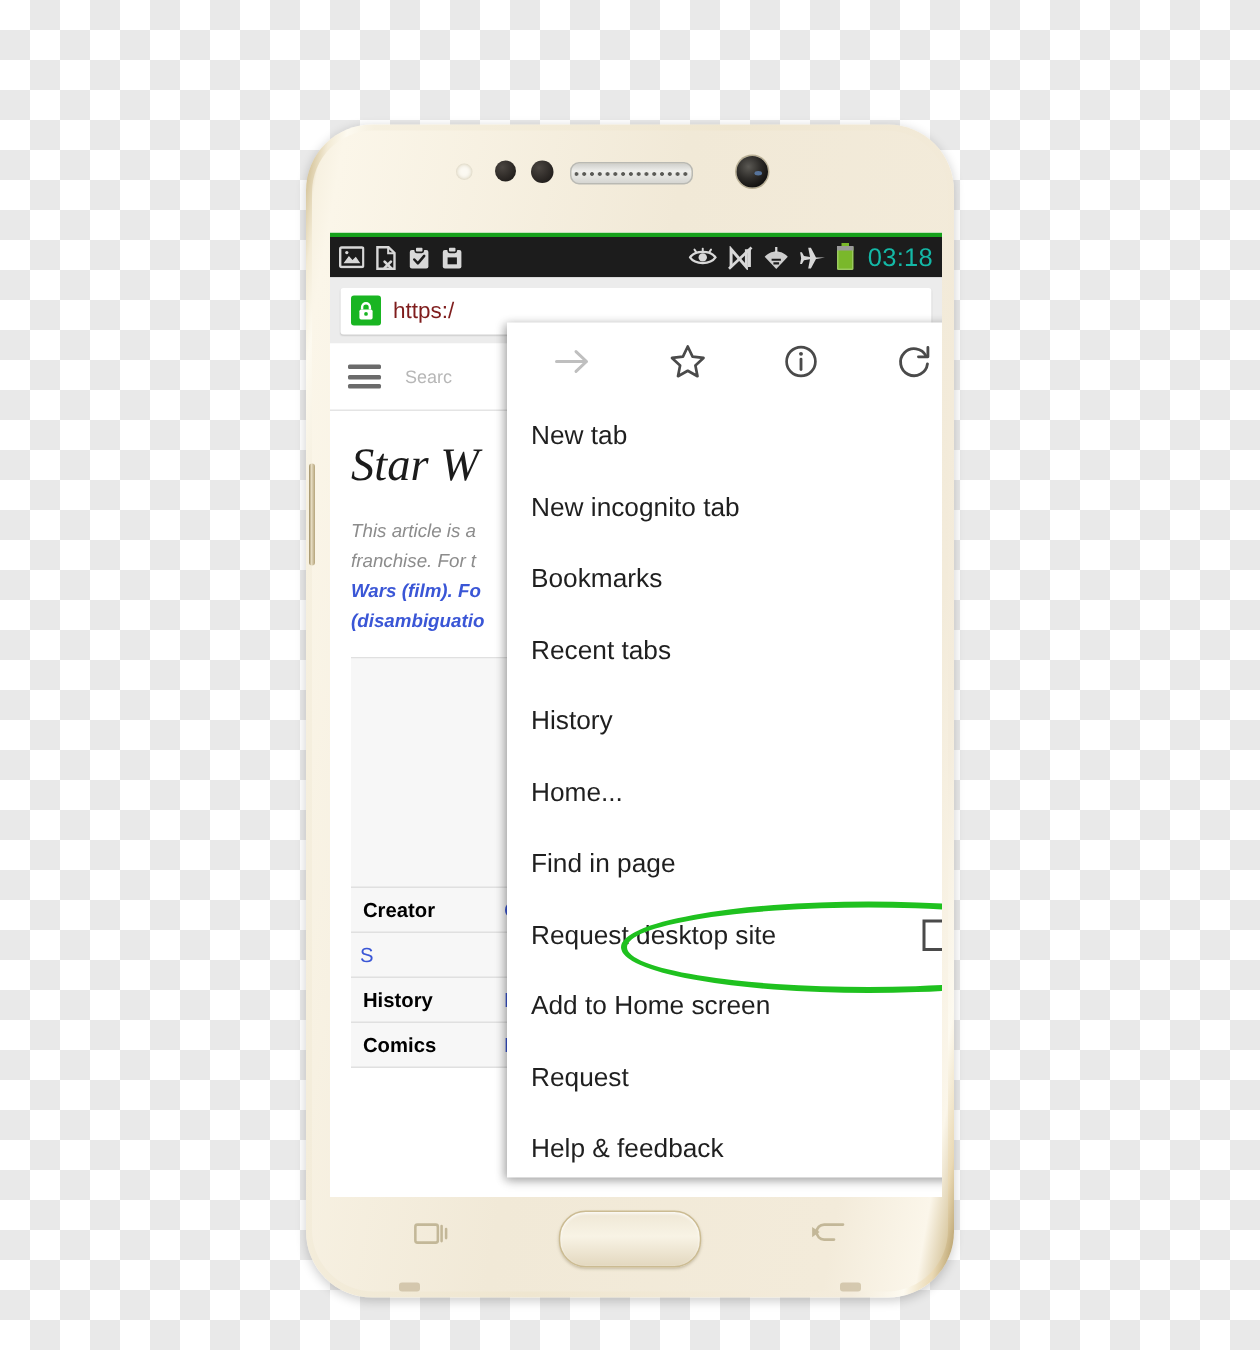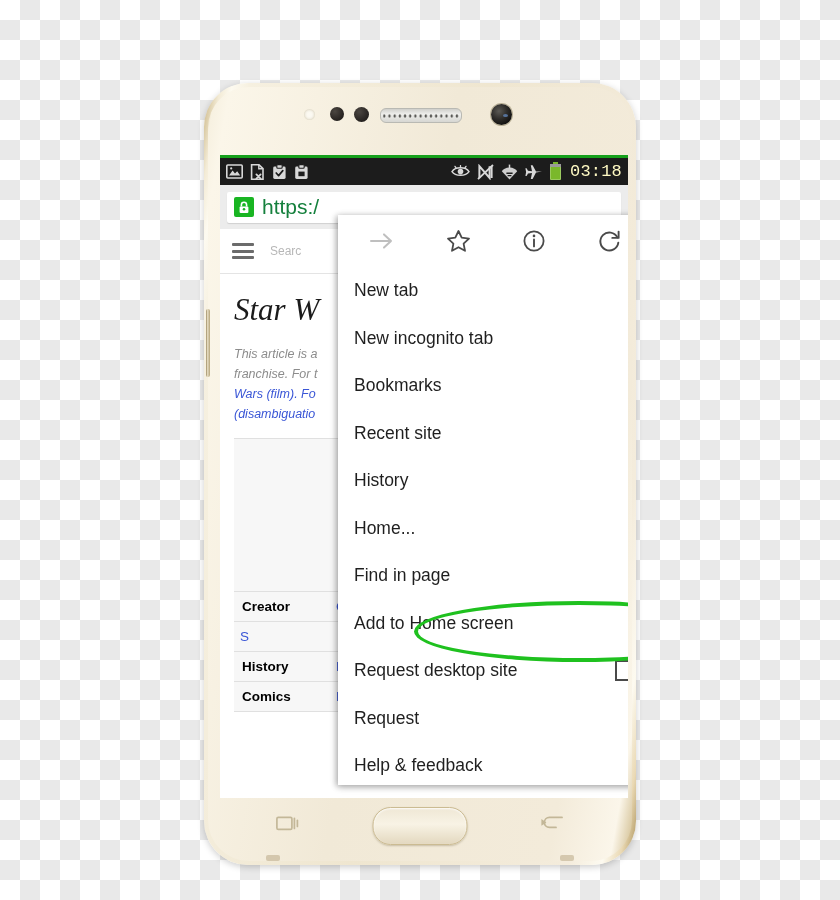--- a/index.html
+++ b/index.html
@@ -119,22 +119,22 @@
     align-items: center;
     padding: 0 6px;
     color: #d8d8d8;
   }
   .sb-left { display: flex; align-items: center; gap: 7px; }
   .sb-right { margin-left: auto; display: flex; align-items: center; gap: 7px; }
   .sb-ico { display: block; }
   .sb-time {
     font-size: 17px;
     letter-spacing: .2px;
-    color: #fef9c3;
-    font-family: Liberation Mono, monospace;
+    color: #14b8a6;
+    font-family: Liberation Sans, sans-serif;
     margin-left: 2px;
   }
   .batt {
     width: 11px; height: 16px;
     border-radius: 1px;
     background: #7ab82b;
     position: relative;
     box-shadow: inset 0 0 0 1px rgba(255,255,255,.25);
   }
   .batt::before {
@@ -167,22 +167,22 @@
   }
   .lock-badge {
     width: 20px; height: 20px;
     background: #19b522;
     border-radius: 2px;
     display: flex; align-items: center; justify-content: center;
     flex: 0 0 auto;
   }
   .url-text {
     margin-left: 8px;
-    color: #15803d;
-    font-size: 21px;
+    color: #7f1d1d;
+    font-size: 15px;
     white-space: nowrap;
     overflow: hidden;
   }
 
   
   .wiki-searchrow {
     height: 44px;
     display: flex;
     align-items: center;
     padding: 0 12px;
@@ -213,21 +213,21 @@
   }
   .hatnote {
     font-family: "Liberation Sans", sans-serif;
     font-style: italic;
     font-size: 12.5px;
     line-height: 20px;
     color: #8c8c8c;
     white-space: nowrap;
     overflow: hidden;
   }
-  .hatnote a { color: #3a56d6; font-weight: normal; text-decoration: none; }
+  .hatnote a { color: #3a56d6; font-weight: bold; text-decoration: none; }
 
   .infobox {
     margin-top: 14px;
     background: #f7f7f7;
     border: 1px solid #e0e0e0;
     border-left: none; border-right: none;
   }
   .poster-wrap { background: #f7f7f7; padding: 6px 0 2px 0; text-align: center; }
   .poster {
     width: 110px; height: 118px;
@@ -511,37 +511,37 @@
           <div class="menu-item">
             <span class="label">New tab</span>
           </div>
           <div class="menu-item">
             <span class="label">New incognito tab</span>
           </div>
           <div class="menu-item">
             <span class="label">Bookmarks</span>
           </div>
           <div class="menu-item">
-            <span class="label">Recent site</span>
+            <span class="label">Recent tabs</span>
           </div>
           <div class="menu-item">
             <span class="label">History</span>
           </div>
           <div class="menu-item">
             <span class="label">Home...</span>
           </div>
           <div class="menu-item">
             <span class="label">Find in page</span>
-          </div>
-          <div class="menu-item">
-            <span class="label">Add to Home screen</span>
           </div>
           <div class="menu-item">
             <span class="label">Request desktop site</span>
             <span class="checkbox"></span>
+          </div>
+          <div class="menu-item">
+            <span class="label">Add to Home screen</span>
           </div>
           <div class="menu-item">
             <span class="label">Request</span>
           </div>
           <div class="menu-item">
             <span class="label">Help &amp; feedback</span>
           </div>
 
           <div class="highlight-ellipse"></div>
 

